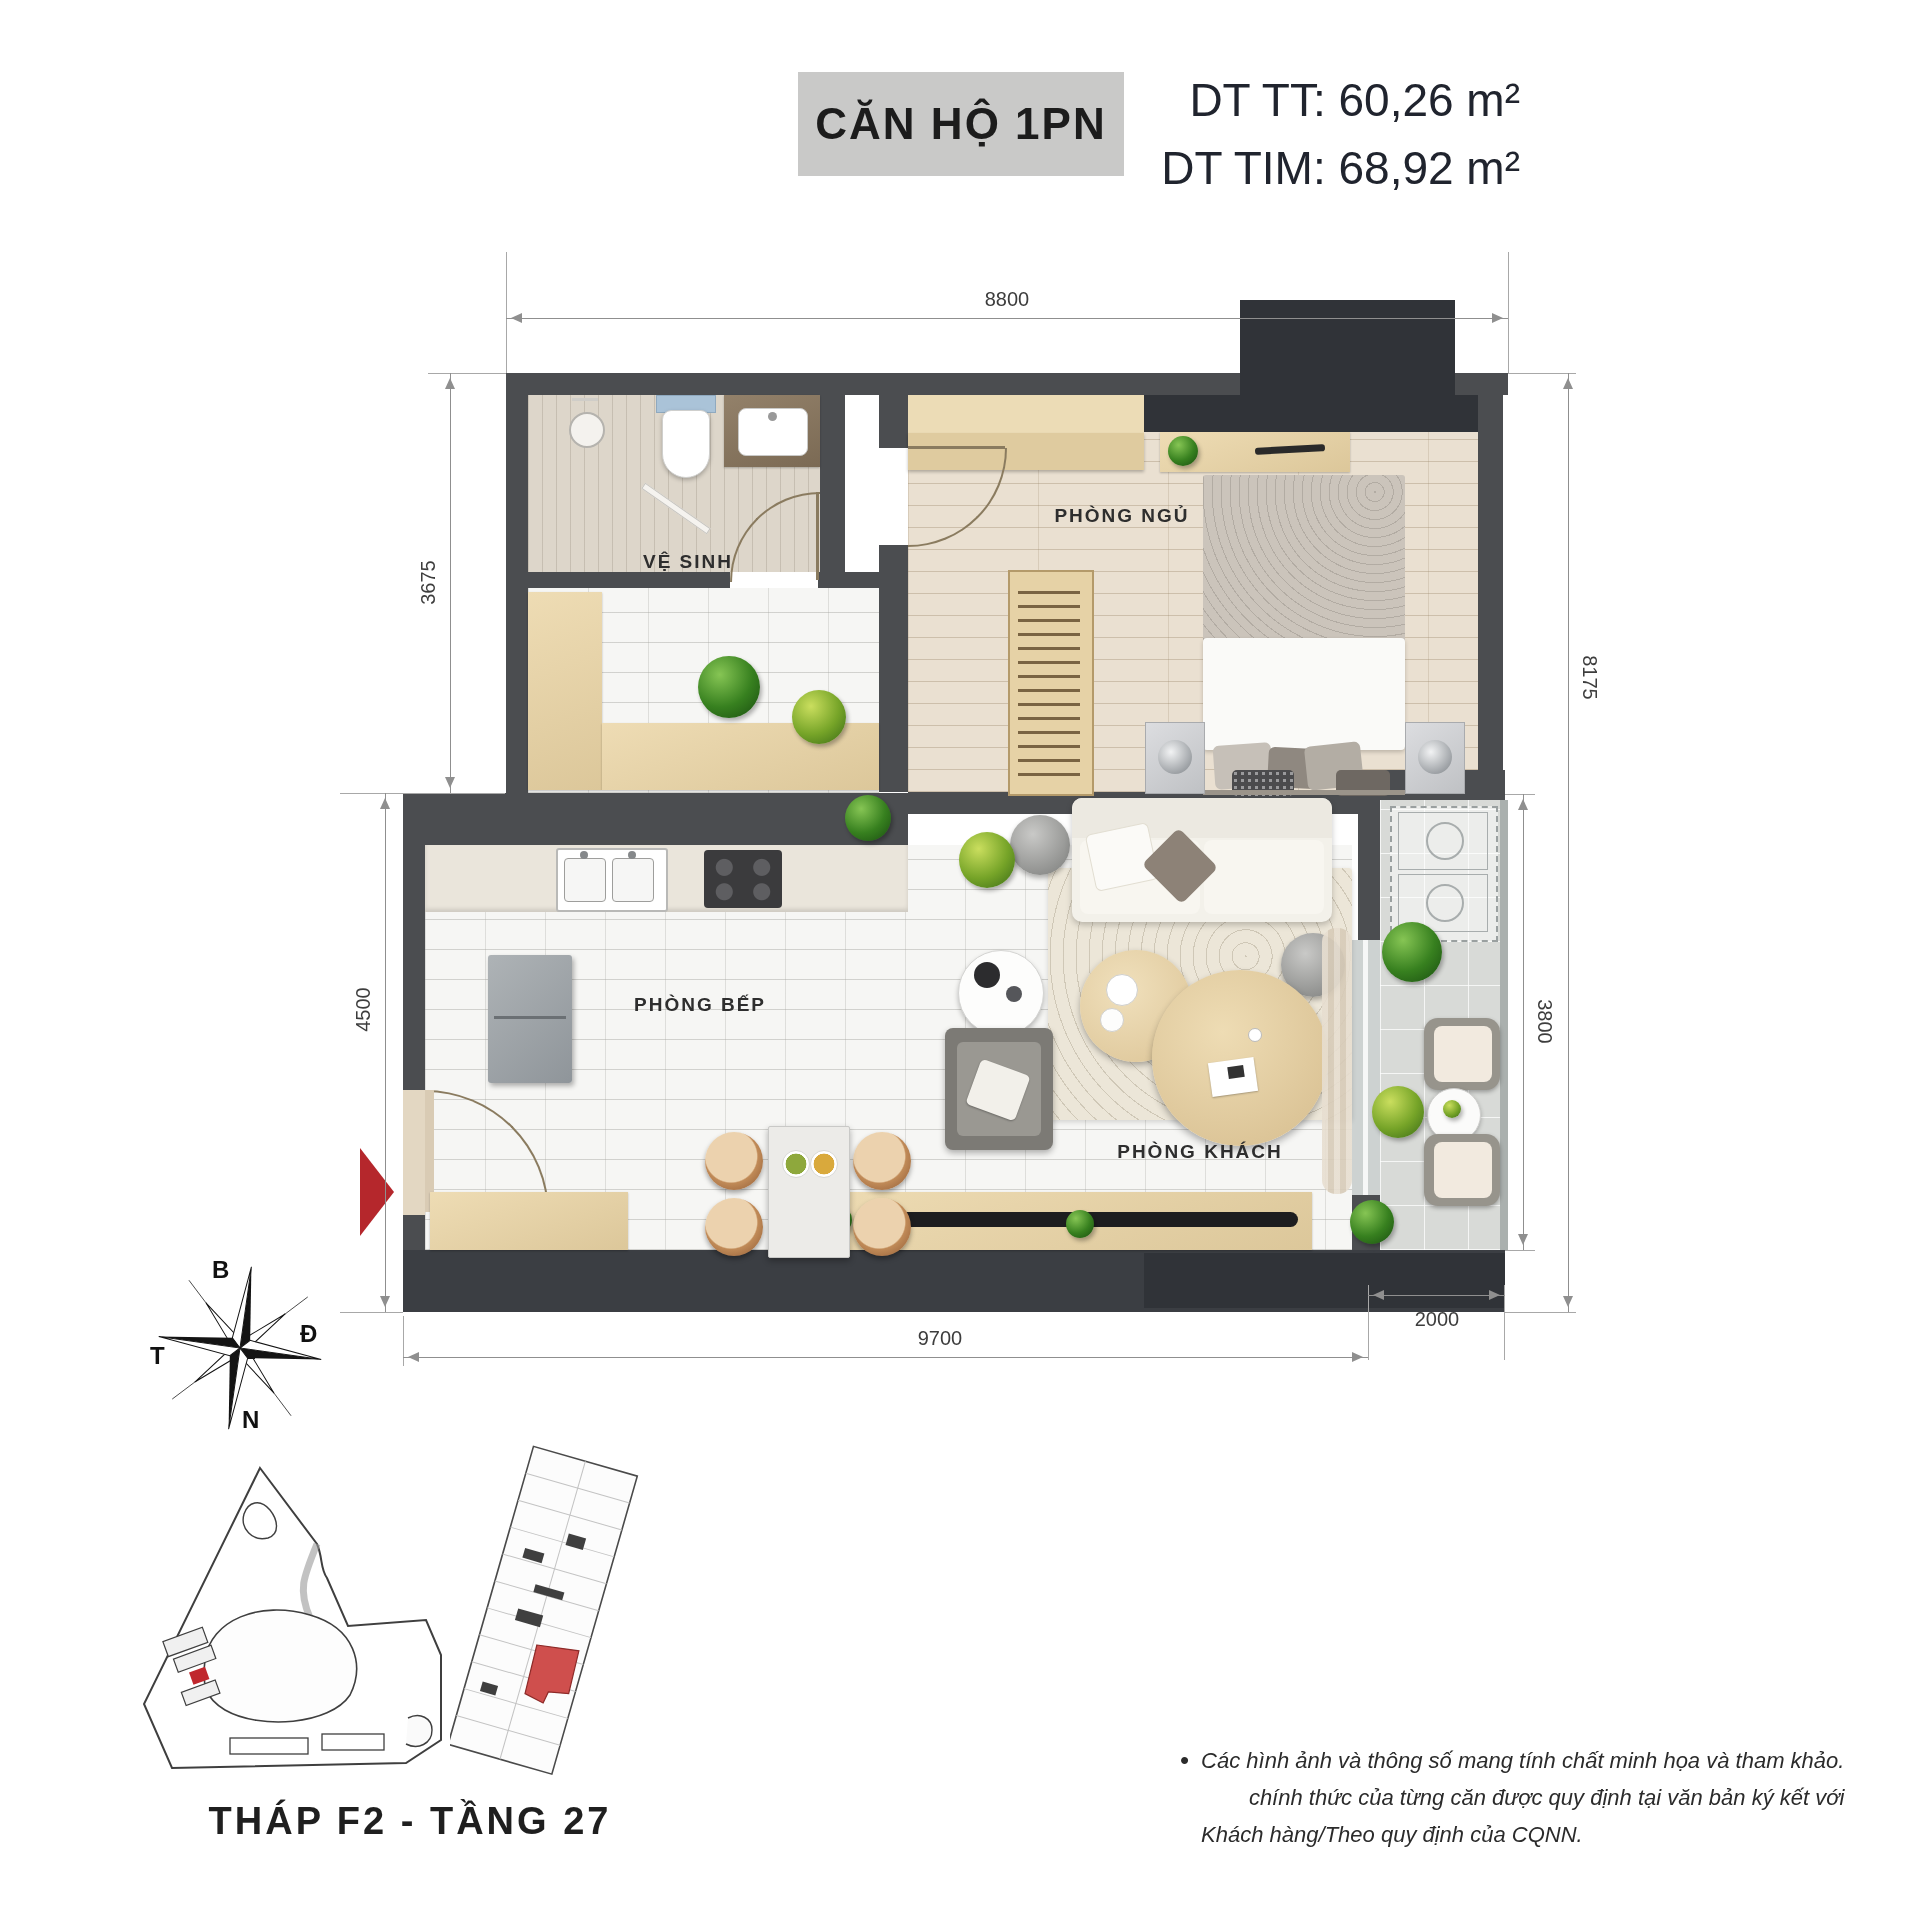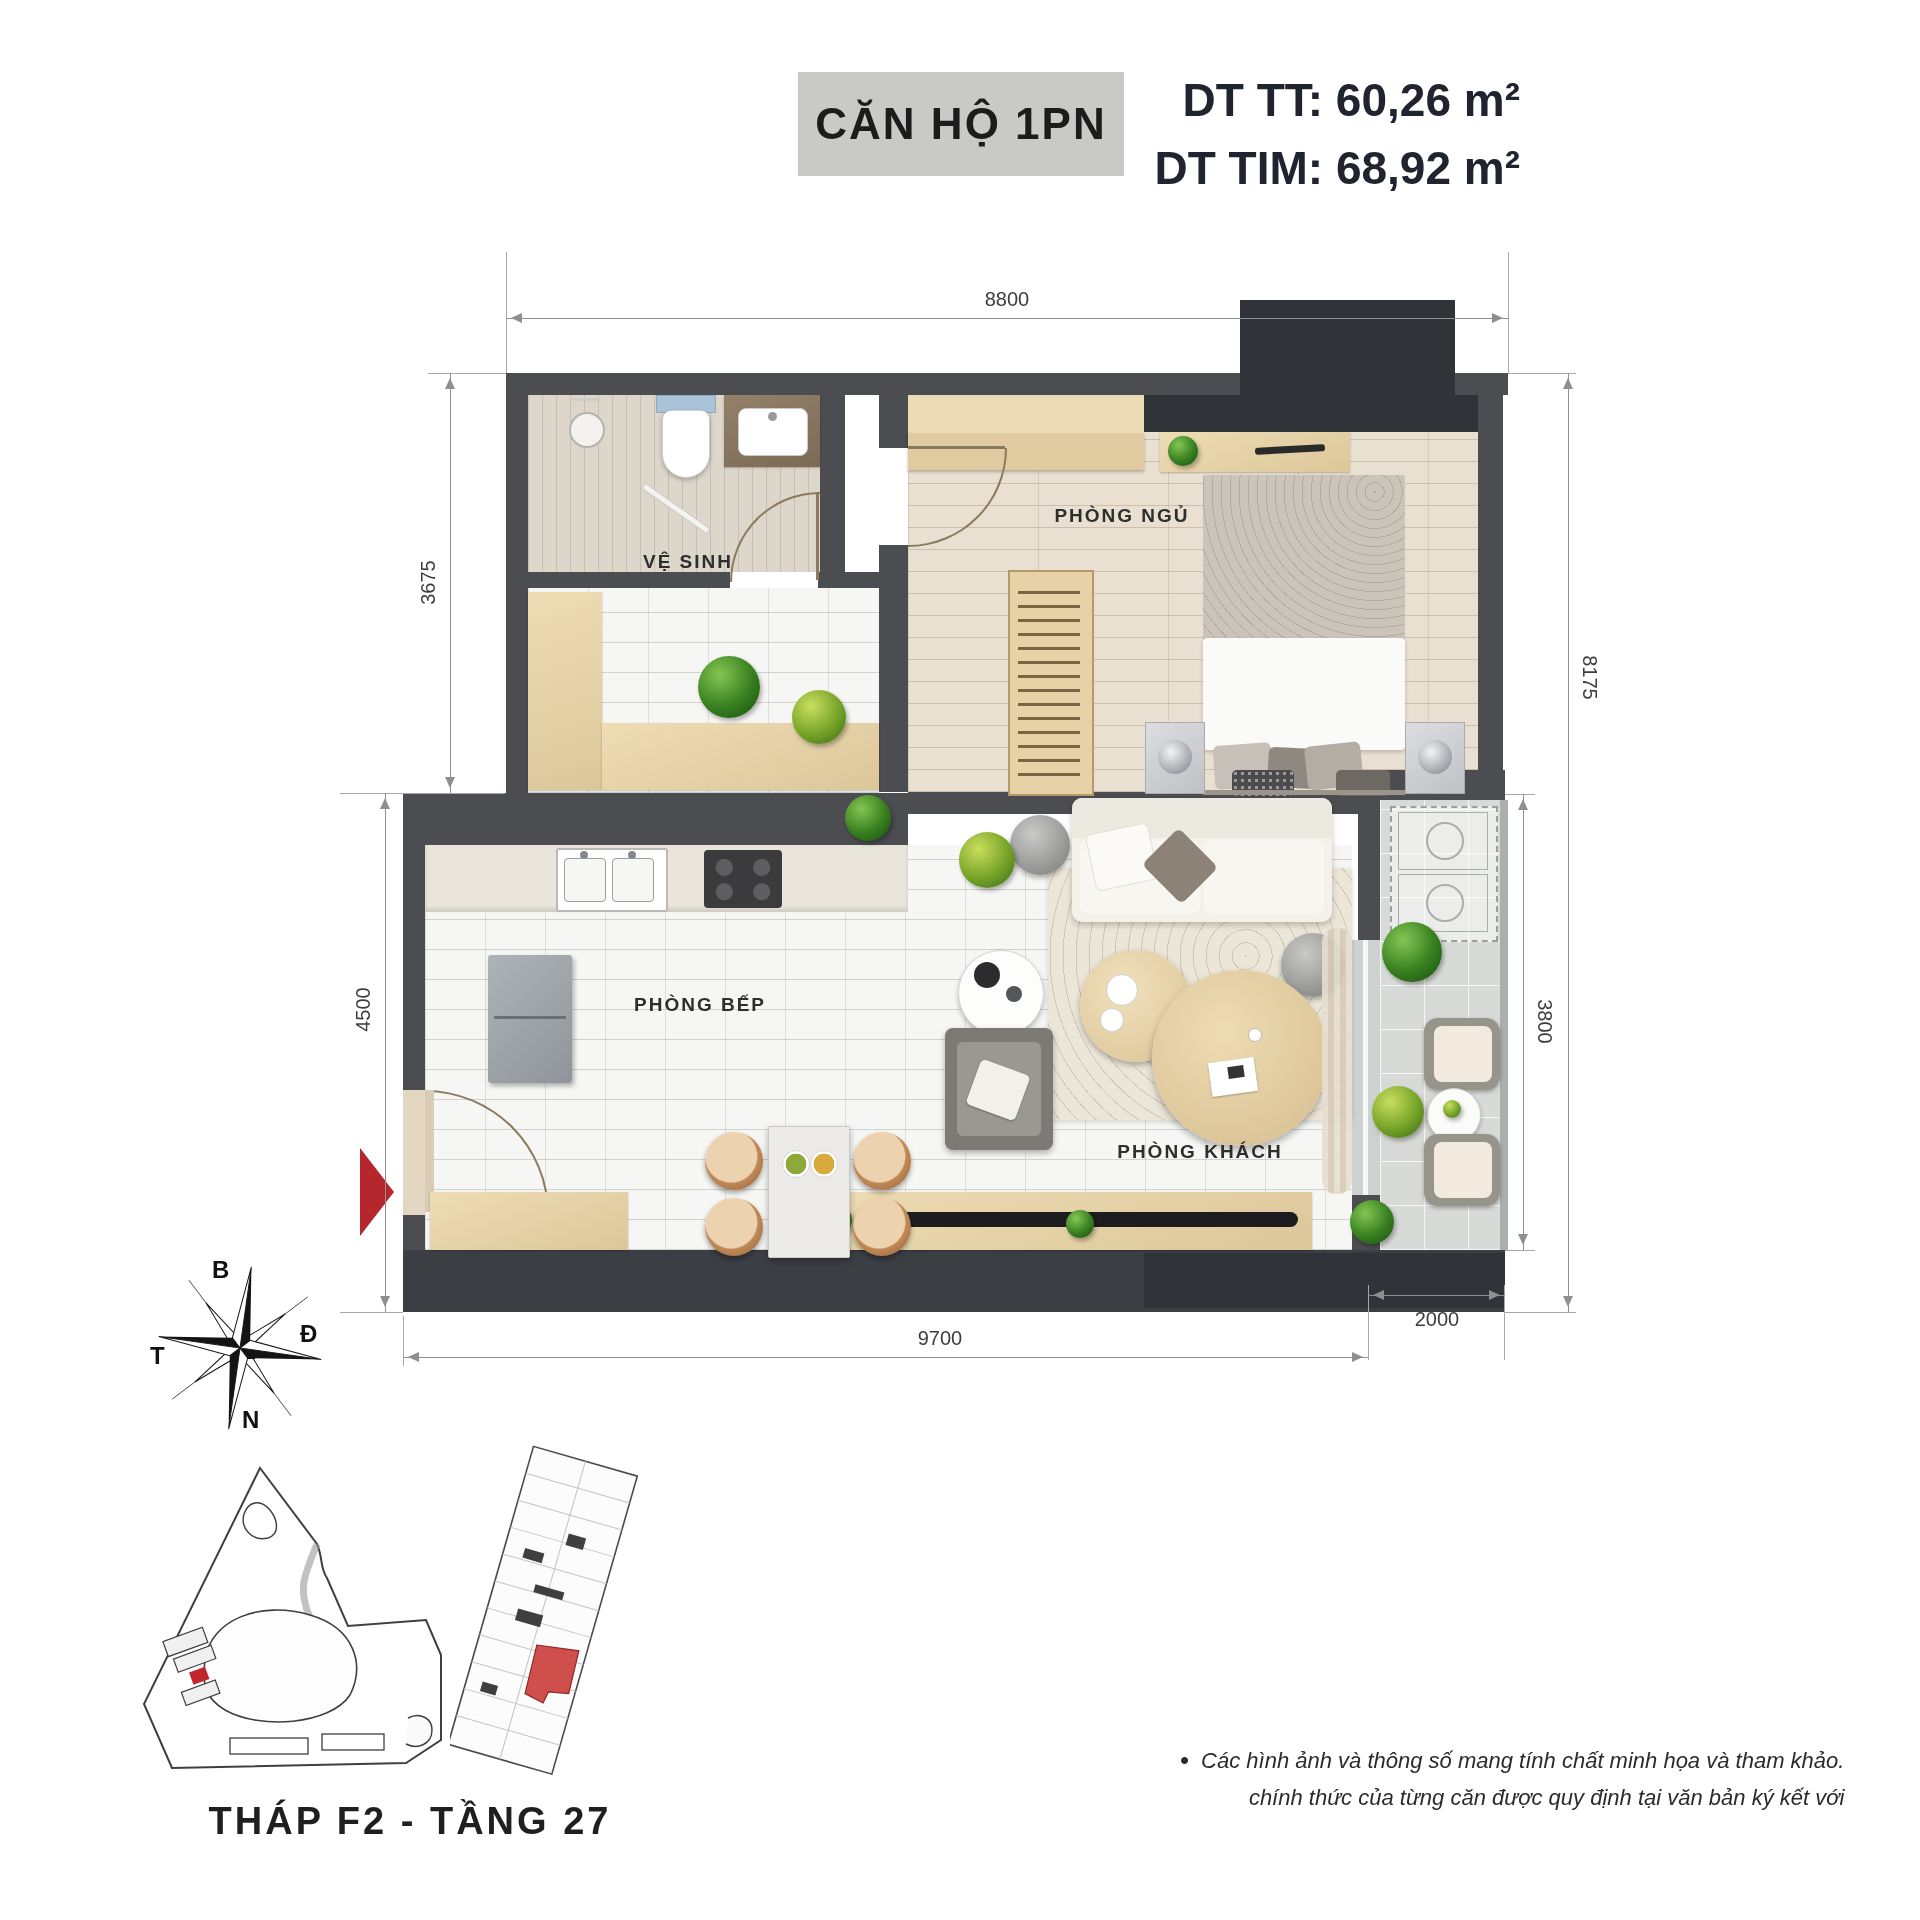--- a/index.html
+++ b/index.html
@@ -45,21 +45,21 @@
   .doorarc{position:absolute;border:0 solid #8a7b5f;}
 </style>
 </head>
 <body>
 
 <div class="canvas">
 
   <div class="a" style="left:798px;top:72px;width:326px;height:104px;background:#c9c9c8;display:flex;align-items:center;justify-content:center;">
     <span style="font-size:44px;font-weight:bold;letter-spacing:2px;color:#1c1c1c;">CĂN HỘ 1PN</span>
   </div>
-  <div class="a" style="left:1000px;top:66px;width:520px;text-align:right;color:#20242e;font-weight:bold;line-height:68px;font-size:46px;">
+  <div class="a" style="left:1000px;top:66px;width:520px;text-align:right;color:#20242e;font-weight:normal;line-height:68px;font-size:46px;">
     <div>DT TT: 60,26 m²</div>
     <div>DT TIM: 68,92 m²</div>
   </div>
 
   <div class="bathfl" style="left:528px;top:395px;width:292px;height:177px;"></div>
   <div class="woodfl" style="left:908px;top:395px;width:570px;height:397px;"></div>
   <div class="marble" style="left:528px;top:588px;width:351px;height:205px;"></div>
   <div class="marble" style="left:425px;top:845px;width:927px;height:405px;"></div>
   <div class="balcfl" style="left:1380px;top:800px;width:120px;height:450px;"></div>
 
@@ -320,16 +320,17 @@
     </g>
   </svg>
 
   <div class="a" style="left:150px;top:1800px;width:520px;text-align:center;font-size:38px;font-weight:bold;letter-spacing:3px;color:#1f1f1f;">THÁP F2 - TẦNG 27</div>
 
   <div class="a" style="left:1180px;top:1742px;display:flex;color:#2b2b2b;">
     <div style="font-size:26px;margin-right:12px;line-height:37px;">•</div>
     <div style="font-size:22px;font-style:italic;line-height:37px;">
       <div style="white-space:nowrap;">Các hình ảnh và thông số mang tính chất minh họa và tham khảo.</div>
       <div style="white-space:nowrap;text-align:right;">chính thức của từng căn được quy định tại văn bản ký kết với</div>
+      <div style="white-space:nowrap;">Khách hàng/Theo quy định của CQNN.</div>
     </div>
   </div>
 
 </div>
 
 </body></html>

